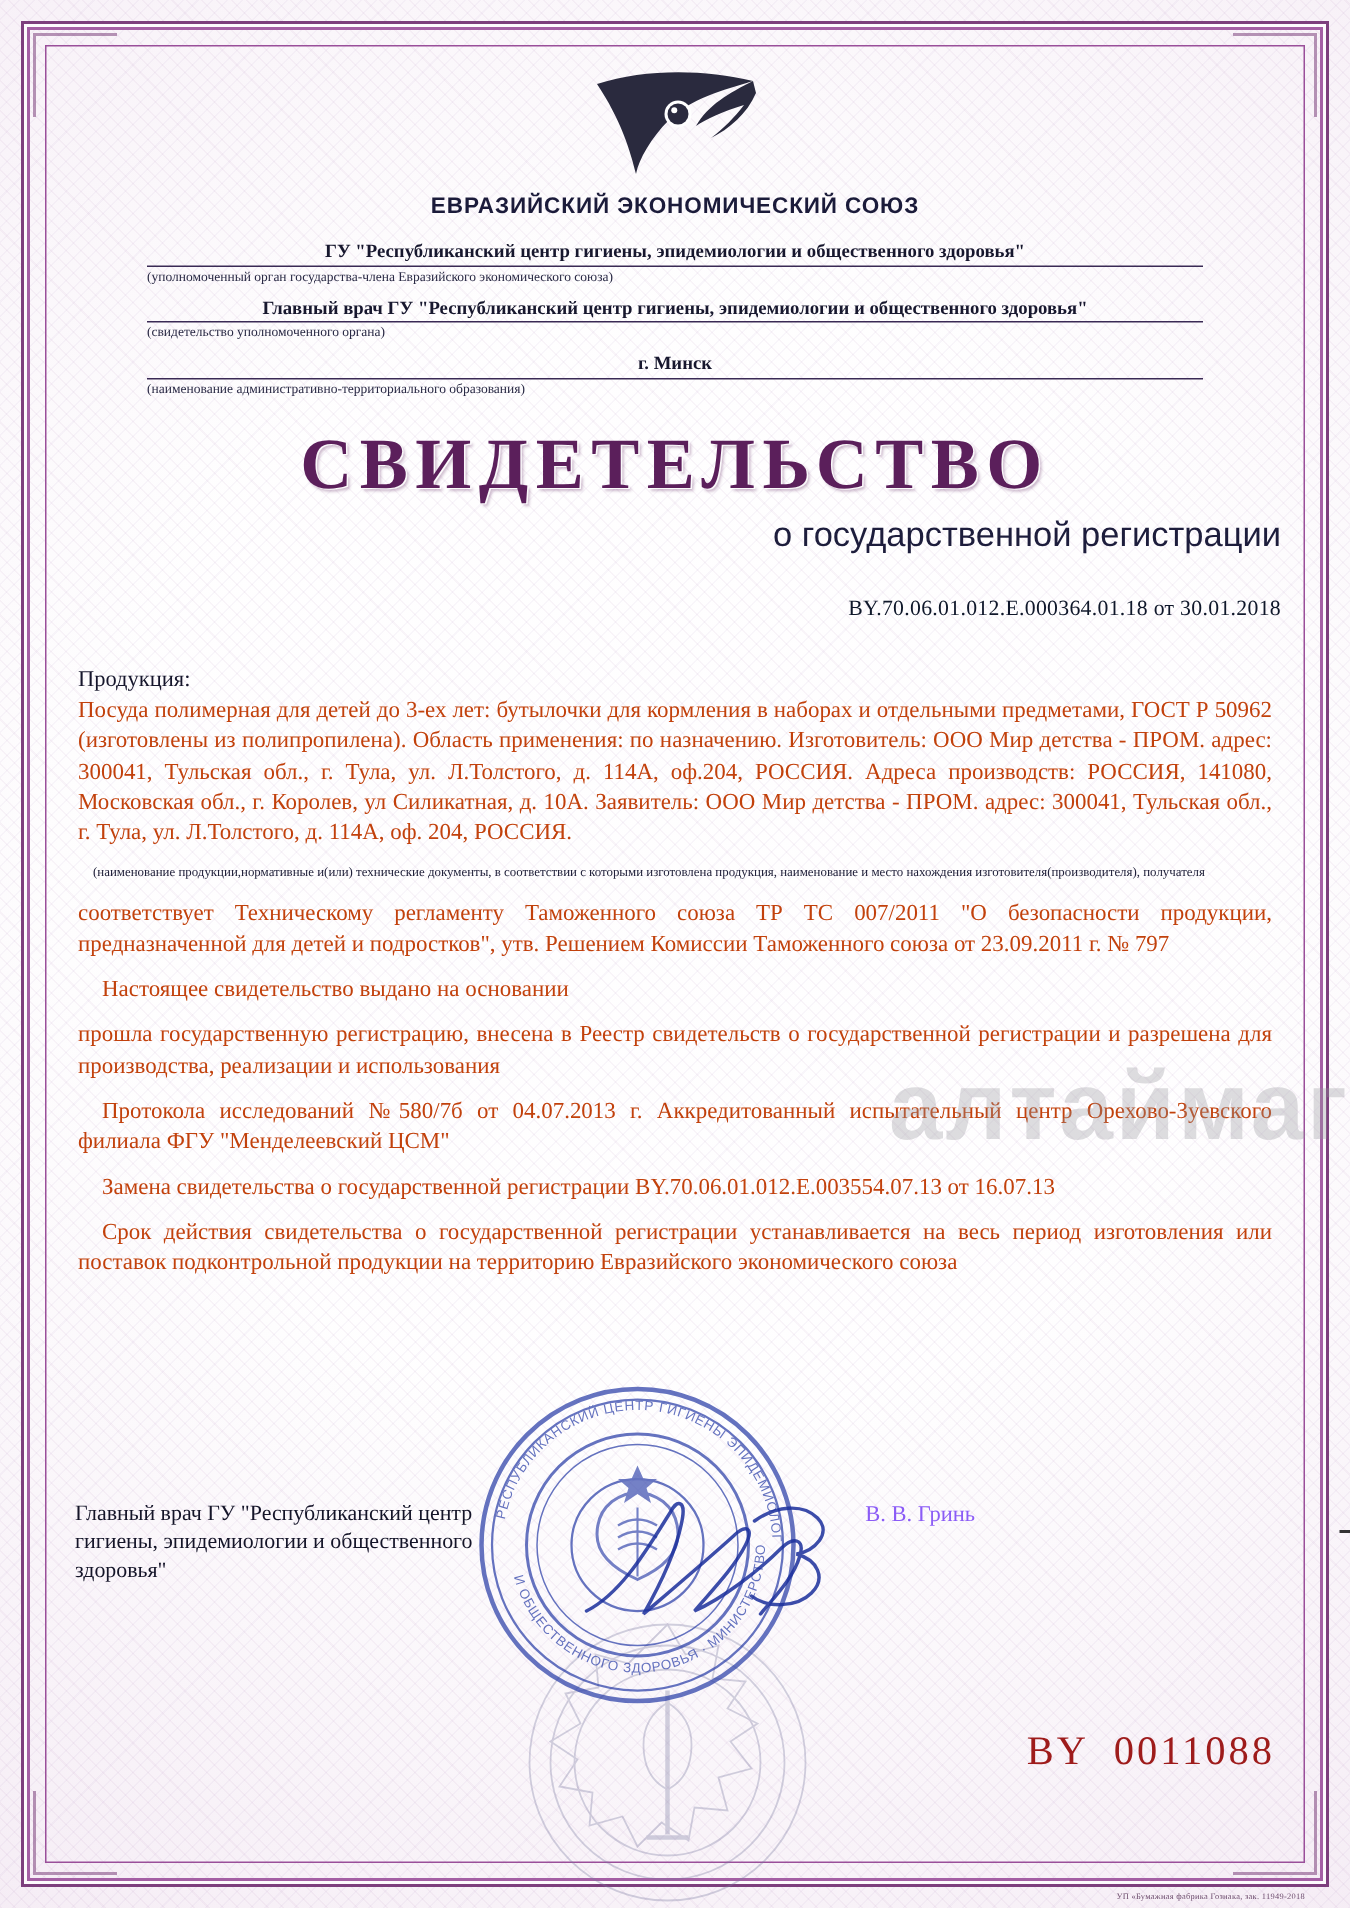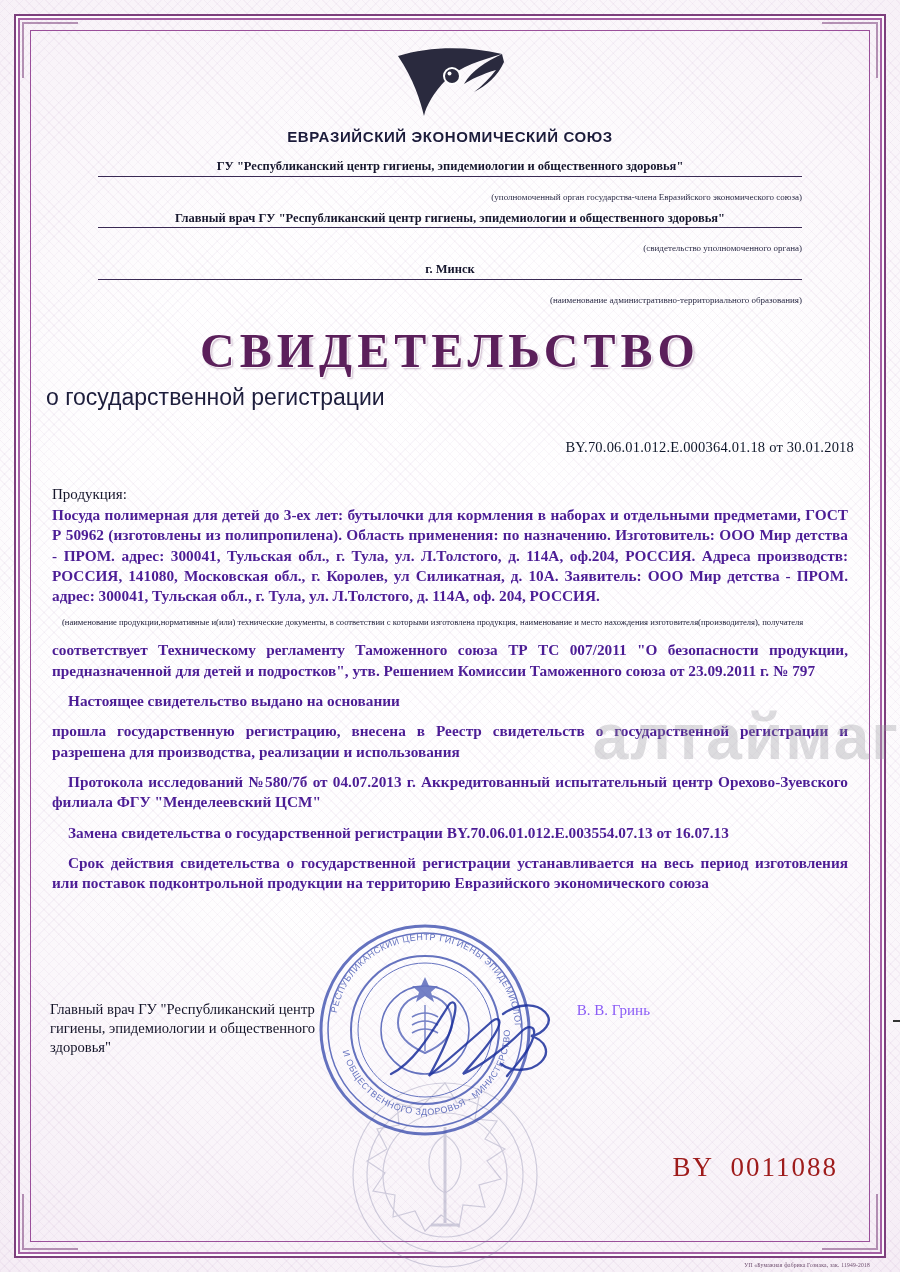--- a/index.html
+++ b/index.html
@@ -82,40 +82,40 @@
     text-align: center;
     font-family: "Liberation Serif", serif;
     font-weight: bold;
     font-size: 12.5px;
     color: #17172e;
     padding-bottom: 1px;
     border-bottom: 1px solid #3a2a55;
     line-height: 1.25;
   }
   .hdr-cap {
-    text-align: right;
+    text-align: left;
     font-size: 9px;
     color: #2a2a45;
-    margin: 15px 0 9px 0;
+    margin: 1px 0 9px 0;
     font-family: "Liberation Serif", serif;
   }
 
   
   .main-title {
     text-align: center;
     font-family: "Liberation Serif", serif;
     font-weight: bold;
     font-size: 48px;
     letter-spacing: 5px;
     color: #5b1f5b;
     margin-top: 18px;
     text-shadow: 1px 1px 0 rgba(255,255,255,0.9), 2px 2px 2px rgba(90,30,90,0.30);
   }
   .sub-title {
-    text-align: left;
+    text-align: right;
     font-family: "Liberation Sans", sans-serif;
     font-size: 23px;
     color: #1d1d3c;
     margin-top: 6px;
   }
   .reg-number {
     text-align: right;
     font-size: 14.5px;
     color: #0f172a;
     margin-top: 28px;
@@ -129,23 +129,22 @@
   }
   .lbl {
     font-size: 15px;
     color: #16162c;
     margin-bottom: 2px;
   }
   .para {
     font-size: 15.3px;
     line-height: 1.33;
     text-align: justify;
-    color: #4c1d95;
+    color: #c2410c;
     margin: 0 0 10px 0;
-    font-weight: bold;
   }
   .para.indent { text-indent: 16px; }
   .caption-small {
     font-size: 8.6px;
     text-align: left;
     line-height: 1.35;
     color: #20203a;
     margin: 2px 10px 12px 10px;
   }
 
@@ -217,21 +216,21 @@
     left: 345px;
     top: 1075px;
     width: 200px;
     height: 200px;
     opacity: 0.33;
   }
 
   
   .serial {
     position: absolute;
-    right: 62px;
+    right: 50px;
     top: 1152px;
     font-family: "Liberation Serif", serif;
     font-size: 27px;
     letter-spacing: 2px;
     color: #9e1b1b;
   }
   .footer-note {
     position: absolute;
     right: 30px;
     bottom: 4px;

